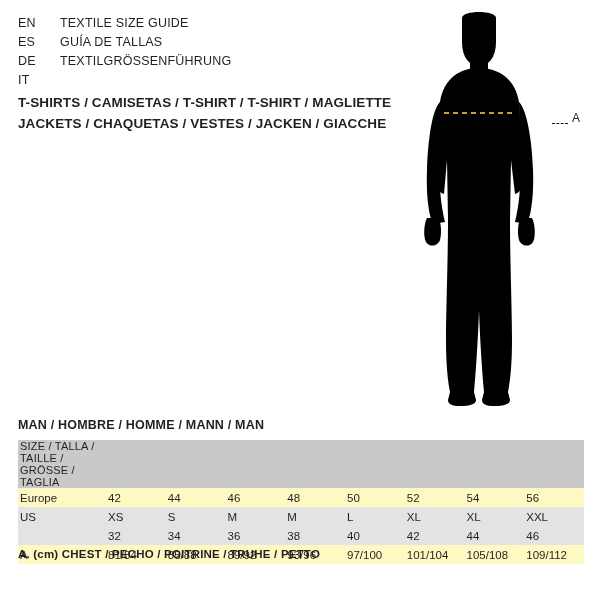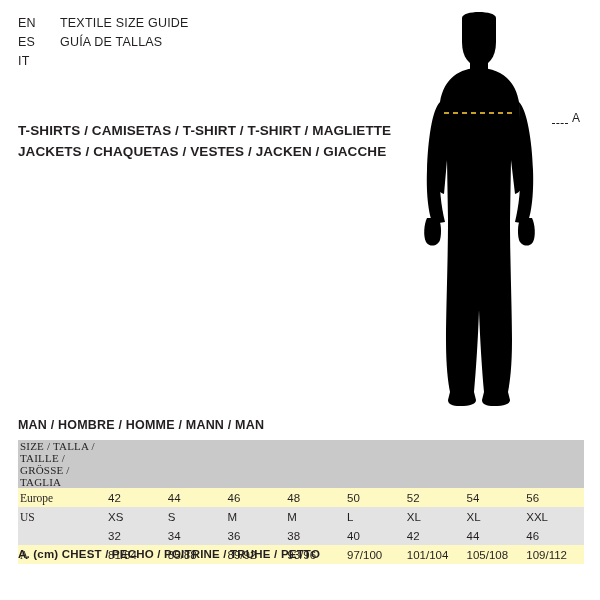--- a/index.html
+++ b/index.html
@@ -41,21 +41,21 @@
   }
   .lang-text {
     font-size: 12.5px;
     letter-spacing: 0.2px;
   }
 
   
   .cat-block {
     position: absolute;
     left: 18px;
-    top: 120px;
+    top: 92px;
     width: 420px;
   }
   .cat-line {
     font-size: 13.5px;
     font-weight: bold;
     line-height: 21px;
     letter-spacing: 0.1px;
   }
 
   
@@ -119,21 +119,20 @@
   }
   .row-shade td {
     background: #e3e3e3;
   }
   .row-plain td {
     background: #fef9c3;
   }
   .col-label {
     width: 86px;
     padding-left: 2px !important;
-    font-family: Liberation Serif, serif;
   }
   .cell-val {
     text-align: left;
     padding-left: 2px !important;
     margin-top: 8px;
   }
 
   
   .footnote {
     position: absolute;
@@ -150,20 +149,24 @@
 <div class="page">
 
   <div class="lang-block">
     <div class="lang-row">
       <span class="lang-code">EN</span>
       <span class="lang-text">TEXTILE SIZE GUIDE</span>
     </div>
     <div class="lang-row">
       <span class="lang-code">ES</span>
       <span class="lang-text">GUÍA DE TALLAS</span>
+    </div>
+    <div class="lang-row">
+      <span class="lang-code">DE</span>
+      <span class="lang-text">TEXTILGRÖSSENFÜHRUNG</span>
     </div>
     <div class="lang-row">
       <span class="lang-code">IT</span>
     </div>
   </div>
 
   <div class="cat-block">
     <div class="cat-line">T-SHIRTS / CAMISETAS / T-SHIRT / T-SHIRT / MAGLIETTE</div>
     <div class="cat-line">JACKETS / CHAQUETAS / VESTES / JACKEN / GIACCHE</div>
   </div>

